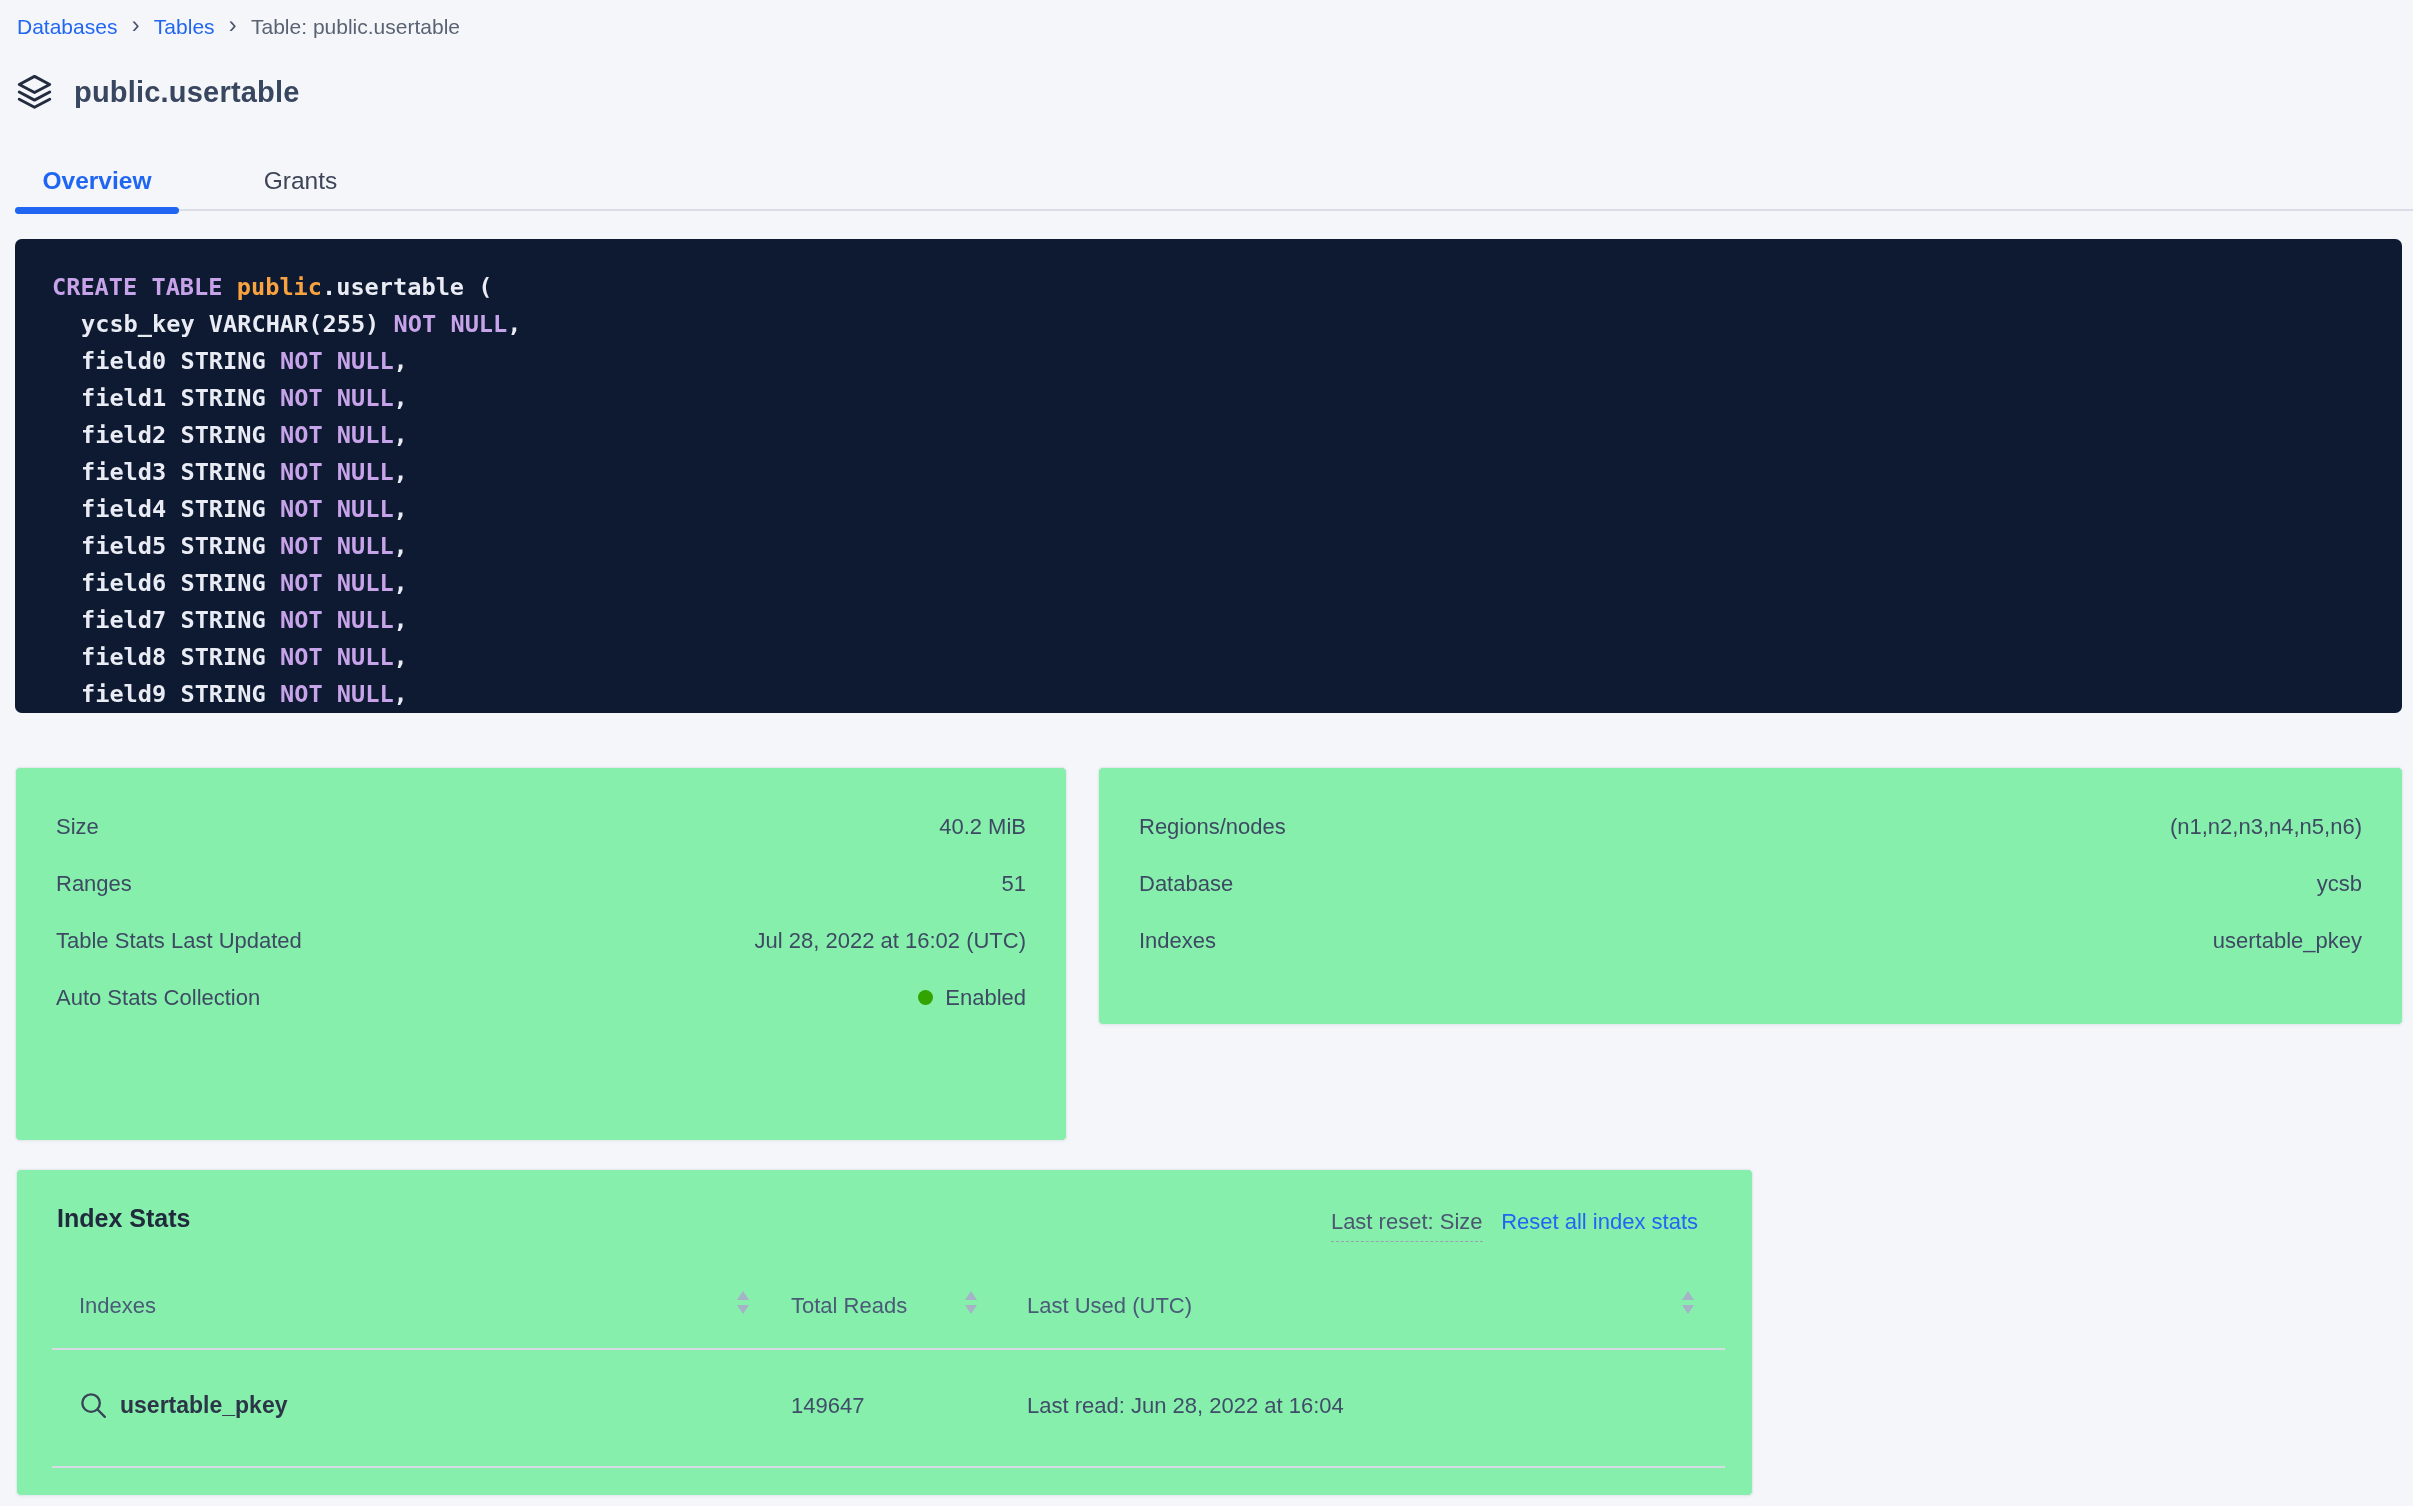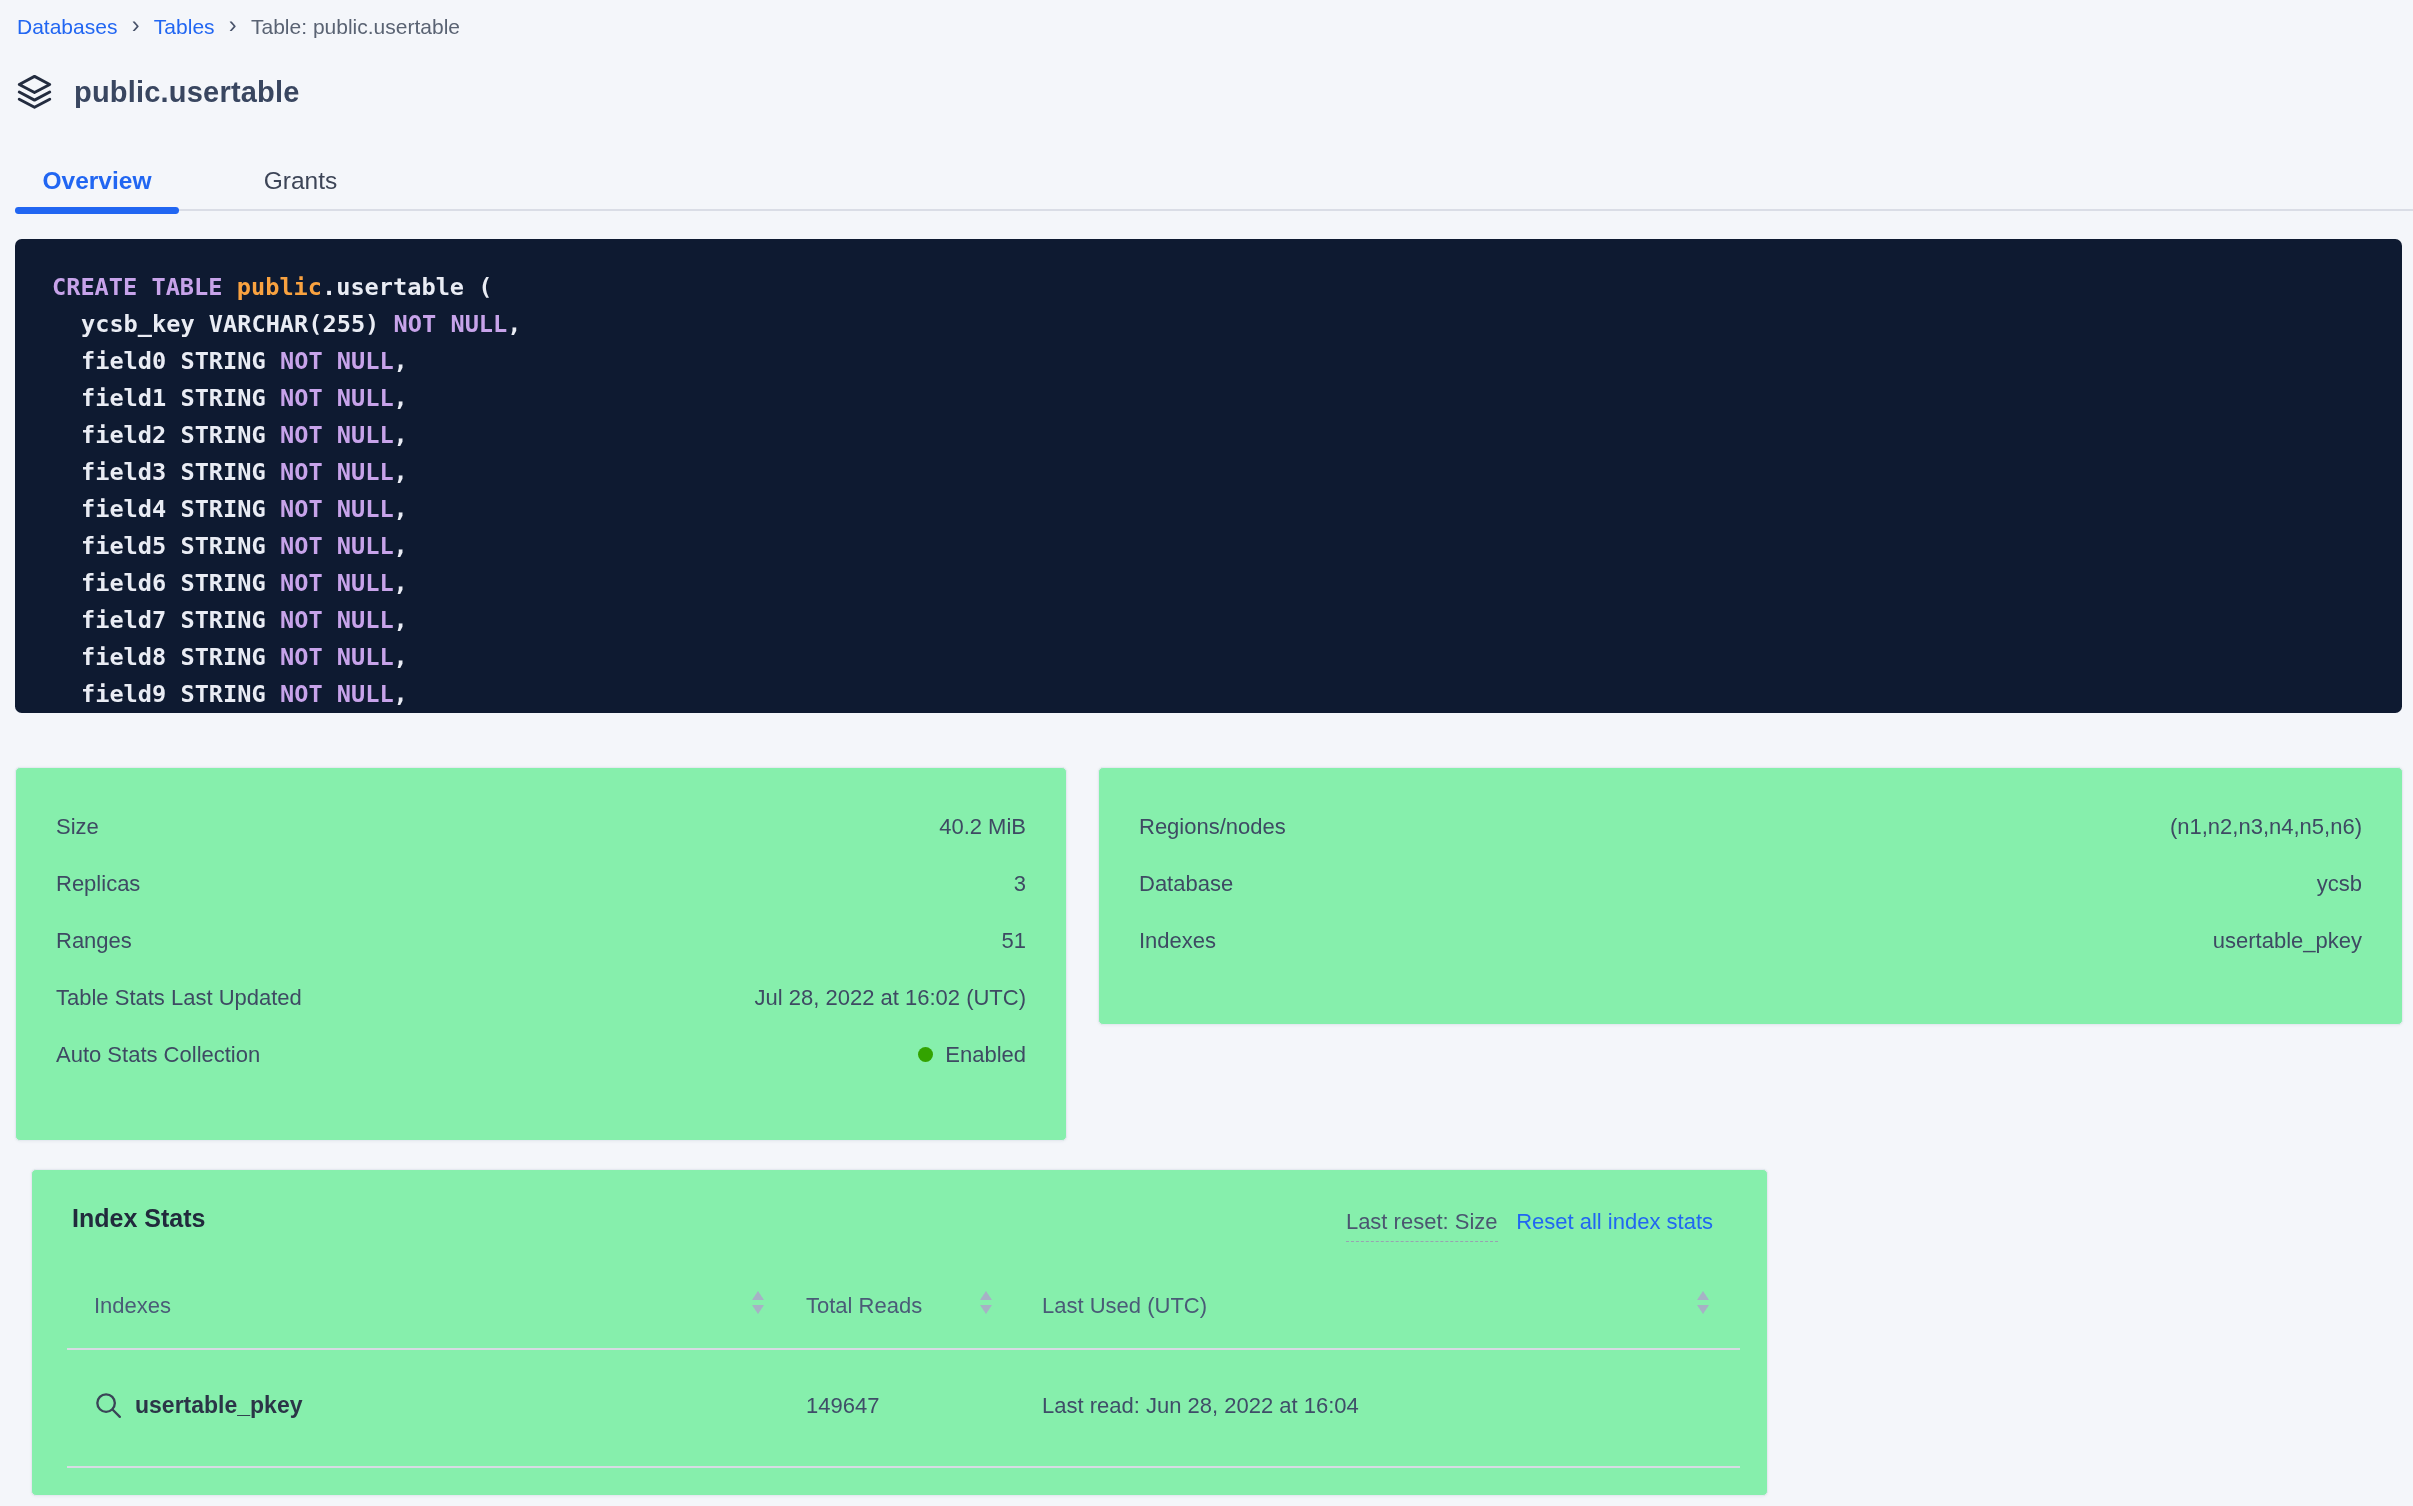--- a/index.html
+++ b/index.html
@@ -61,21 +61,21 @@
   .card-details  { left:1098px; top:767px; width:1305px; height:258px; padding:30px 40px; }
   .stat-row { height:57px; display:flex; align-items:center; justify-content:space-between; }
   .stat-label { font-size:22px; color:#3e4a63; }
   .stat-value { font-size:22px; color:#3e4a63; text-align:right; display:flex; align-items:center; }
   .status-dot {
     display:inline-block; width:15px; height:15px; border-radius:50%;
     background:#33a300; margin-right:11.8px;
   }
 
   
-  .card-index { left:31px; top:1169px; width:1737px; height:327px; }
+  .card-index { left:16px; top:1169px; width:1737px; height:327px; }
   .is-title { position:absolute; left:40px; top:34px; font-size:25px; font-weight:700; color:#212a3c; }
   .is-reset { position:absolute; right:54px; top:39px; display:flex; align-items:flex-start; }
   .is-last-reset {
     font-size:22px; color:#4b5670;
     border-bottom:1.7px dashed #99a2b1; padding-bottom:5.9px; cursor:default;
   }
   .is-reset-link { font-size:22px; color:#2166f2; margin-left:18.6px; text-decoration:none; cursor:pointer; }
 
   .th-label { position:absolute; top:123px; font-size:22px; color:#4a5b77; cursor:pointer; }
   .sort-icon { position:absolute; top:121px; width:15px; cursor:pointer; }
@@ -148,24 +148,20 @@
     <div class="sql-line sql-col"><span class="t-plain">field8 STRING</span><span class="t-kw">NOT NULL</span><span class="t-plain">,</span></div>
     <div class="sql-line sql-col"><span class="t-plain">field9 STRING</span><span class="t-kw">NOT NULL</span><span class="t-plain">,</span></div>
   </div>
 
   <div class="card card-overview">
     <div class="stat-row">
       <span class="stat-label">Size</span>
       <span class="stat-value">40.2 MiB</span>
     </div>
     <div class="stat-row">
-      <span class="stat-label">Replicas</span>
-      <span class="stat-value">3</span>
-    </div>
-    <div class="stat-row">
       <span class="stat-label">Ranges</span>
       <span class="stat-value">51</span>
     </div>
     <div class="stat-row">
       <span class="stat-label">Table Stats Last Updated</span>
       <span class="stat-value">Jul 28, 2022 at 16:02 (UTC)</span>
     </div>
     <div class="stat-row">
       <span class="stat-label">Auto Stats Collection</span>
       <span class="stat-value">

